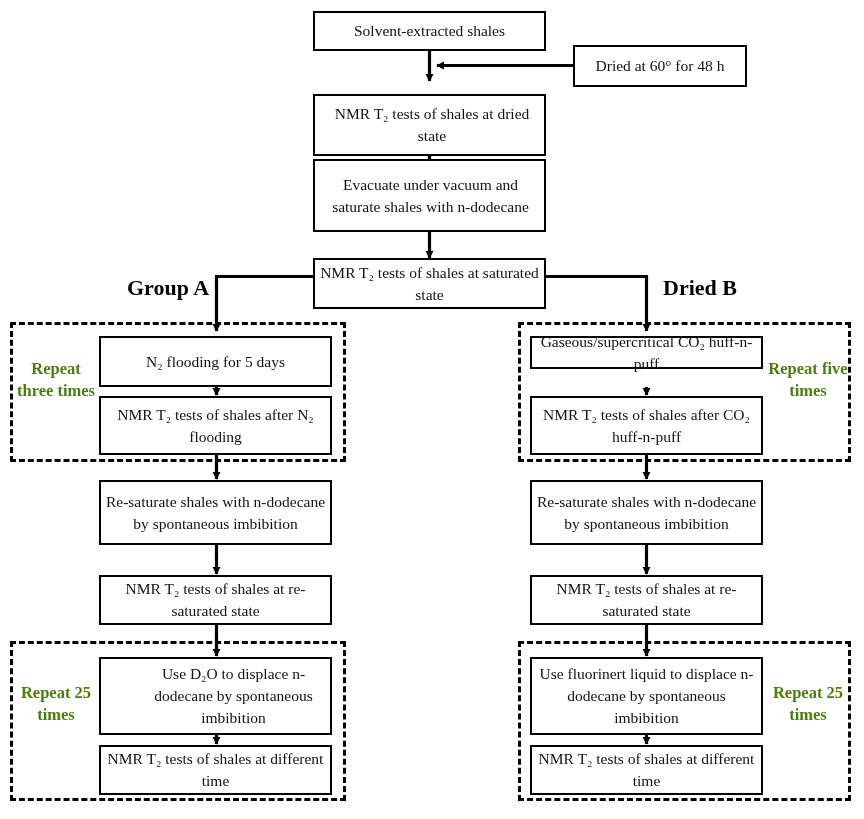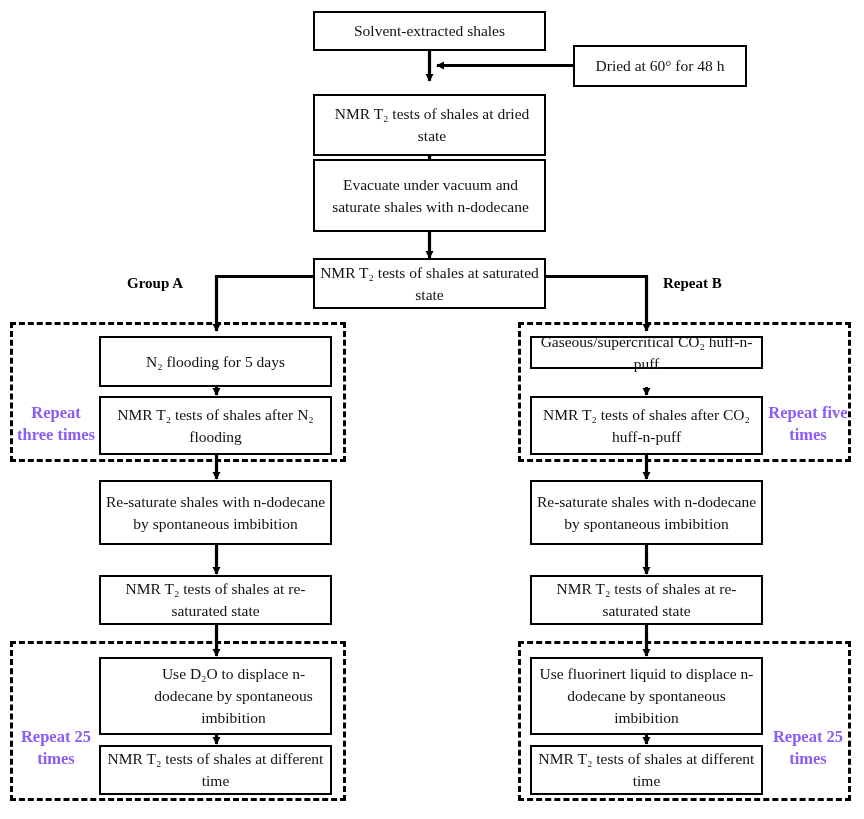--- a/index.html
+++ b/index.html
@@ -38,33 +38,32 @@
     padding: 1px 4px;
   }
   .node-box .txt {
     display: block;
     width: 100%;
   }
   .group-label {
     position: absolute;
     font-family: "Liberation Serif", "DejaVu Serif", serif;
     font-weight: bold;
-    font-size: 15px;
+    font-size: 22px;
     color: #000000;
     white-space: nowrap;
   }
   .repeat-label {
     position: absolute;
     font-family: "Liberation Serif", "DejaVu Serif", serif;
     font-weight: bold;
     font-size: 16.5px;
     line-height: 1.32;
-    color: #8b5cf6;
+    color: #4d7c0f;
     text-align: center;
-    margin-top: 44px;
   }
   .dashed-region {
     position: absolute;
     box-sizing: border-box;
     border: 3px dashed #000000;
     background: transparent;
   }
 </style>
 </head>
 <body>
@@ -126,21 +125,21 @@
 
   <div class="node-box" style="left:313px; top:159px; width:233px; height:73px;padding-left:6px;">
     <span class="txt">Evacuate under vacuum and saturate shales with n-dodecane</span>
   </div>
 
   <div class="node-box" style="left:313px; top:258px; width:233px; height:51px;">
     <span class="txt">NMR T₂ tests of shales at saturated state</span>
   </div>
 
   <div class="group-label" style="left:127px; top:275px;">Group A</div>
-  <div class="group-label" style="left:663px; top:275px;">Repeat B</div>
+  <div class="group-label" style="left:663px; top:275px;">Dried B</div>
 
   <div class="repeat-label" style="left:16px; top:358px; width:80px;">Repeat three times</div>
   <div class="repeat-label" style="left:768px; top:358px; width:80px;">Repeat five times</div>
   <div class="repeat-label" style="left:16px; top:682px; width:80px;">Repeat 25 times</div>
   <div class="repeat-label" style="left:768px; top:682px; width:80px;">Repeat 25 times</div>
 
   <div class="node-box" style="left:99px; top:336px; width:233px; height:51px;">
     <span class="txt">N₂ flooding for 5 days</span>
   </div>
 

